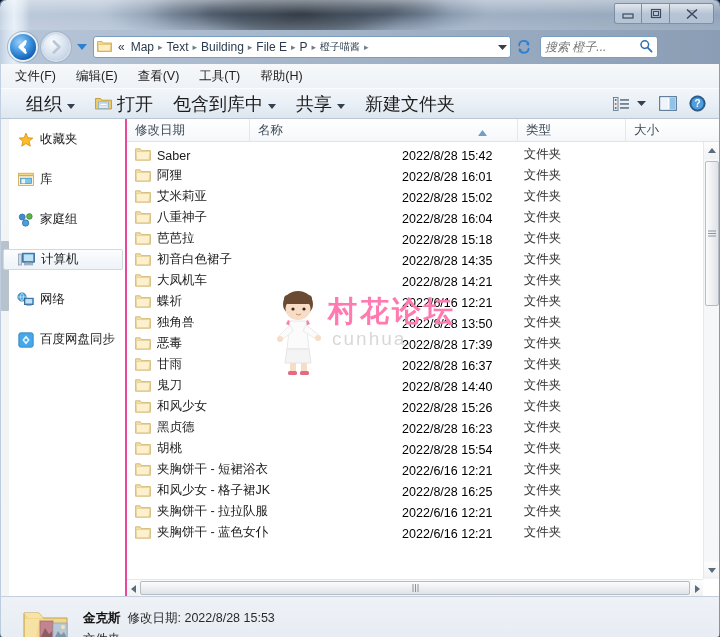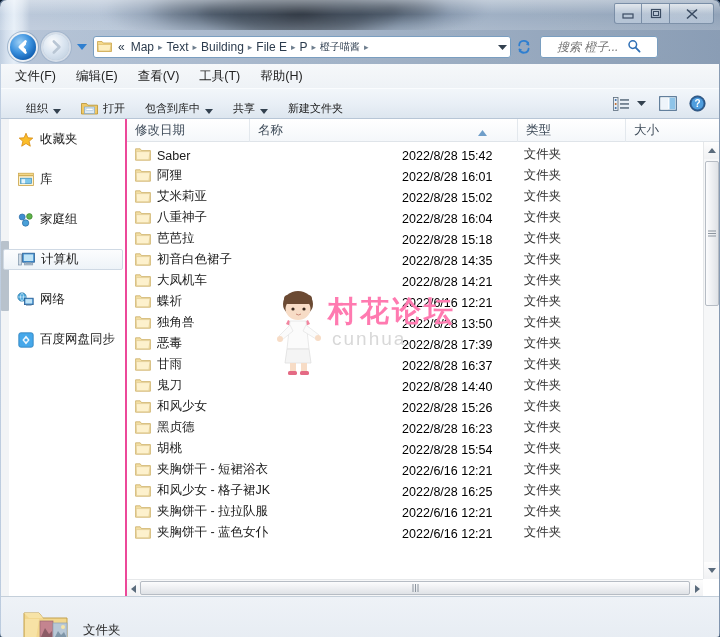--- a/index.html
+++ b/index.html
@@ -96,21 +96,21 @@
   .crumb.cn { font-size: 10px; text-align: center; }
   .crumb-sep { color: #6d7d8d; font-size: 9px; padding: 0 1px; line-height: 16px; }
   #addr-spacer { flex: 1; }
   #addr-drop { width: 16px; height: 20px; display: flex; align-items: center; justify-content: center; }
 
   #refreshbtn { width: 22px; height: 22px; margin-left: 2px; display: flex; align-items: center; justify-content: center; }
 
   #searchbox {
     margin-left: 5px; height: 22px; width: 118px;
     background: #fff; border: 1px solid #7a9ec0; border-radius: 3px;
-    display: flex; align-items: center; padding: 0 16px;
+    display: flex; align-items: center; padding: 0 4px;
   }
   #searchbox input {
     border: none; outline: none; flex: 1; width: 10px;
     font-family: "Liberation Sans", sans-serif; font-size: 12px;
     font-style: italic; color: #777; background: transparent;
   }
 
   
   #menubar {
     position: absolute; left: 0; top: 34px; width: 718px; height: 24px;
@@ -120,21 +120,21 @@
   .menuitem { font-size: 12.5px; color: #222; padding: 2px 10px 2px 0; margin-right: 10px; white-space: nowrap; }
 
   
   #toolbar {
     position: absolute; left: 0; top: 58px; width: 718px; height: 31px;
     background: linear-gradient(to bottom, #f2f6fa 0%, #e9eff6 50%, #dde6ef 100%);
     border-top: 1px solid #fafcfe;
     border-bottom: 1px solid #b8c6d6;
     display: flex; align-items: center; padding-left: 18px;
   }
-  .tbitem { display: flex; align-items: flex-end; height: 24px; padding: 0 7px; margin-right: 6px; color: #1b1b1b; font-size: 11px; white-space: nowrap; }
+  .tbitem { display: flex; align-items: center; height: 24px; padding: 0 7px; margin-right: 6px; color: #1b1b1b; font-size: 18px; white-space: nowrap; }
   .tbcaret { margin-left: 5px; }
   #tb-right { margin-left: auto; display: flex; align-items: center; padding-right: 8px; }
   .tbicon { display: flex; align-items: center; justify-content: center; height: 24px; }
 
   
   #main {
     position: absolute; left: 0; top: 89px; width: 718px; height: 477px;
     background: #fff;
     display: flex;
   }
@@ -789,18 +789,22 @@
           <rect x="17" y="14" width="13" height="22" fill="#c4848f" stroke="#9a6670" stroke-width="0.7"></rect>
           <path d="M18 30 L22 21 L26 27 L29 24 L29 35 L18 35 Z" fill="#8c5c66"></path>
           <rect x="30" y="16" width="14" height="20" fill="#b8c8d6" stroke="#8da2b4" stroke-width="0.7"></rect>
           <path d="M31 32 L35 24 L38 28 L41 25 L43 29 L43 35 L31 35 Z" fill="#7f96a8"></path>
           <circle cx="40" cy="20" r="2" fill="#f7e6a8"></circle>
           <path d="M2 12 L16 12 L12 39 L2 39 Z" fill="#f7e3a6" opacity="0.95"></path>
           <path d="M1 6 L16 6 L20 11 L6 11 Z" fill="#f7e3a6"></path>
         </svg>
       </div>
       <div id="det-text">
+        <div id="det-line1">
+          <span id="det-name">金克斯</span>
+          <span id="det-datelabel">修改日期: 2022/8/28 15:53</span>
+        </div>
         <div id="det-line2">文件夹</div>
       </div>
     </div>
 
   </div>
 </div>
 
 </body></html>

